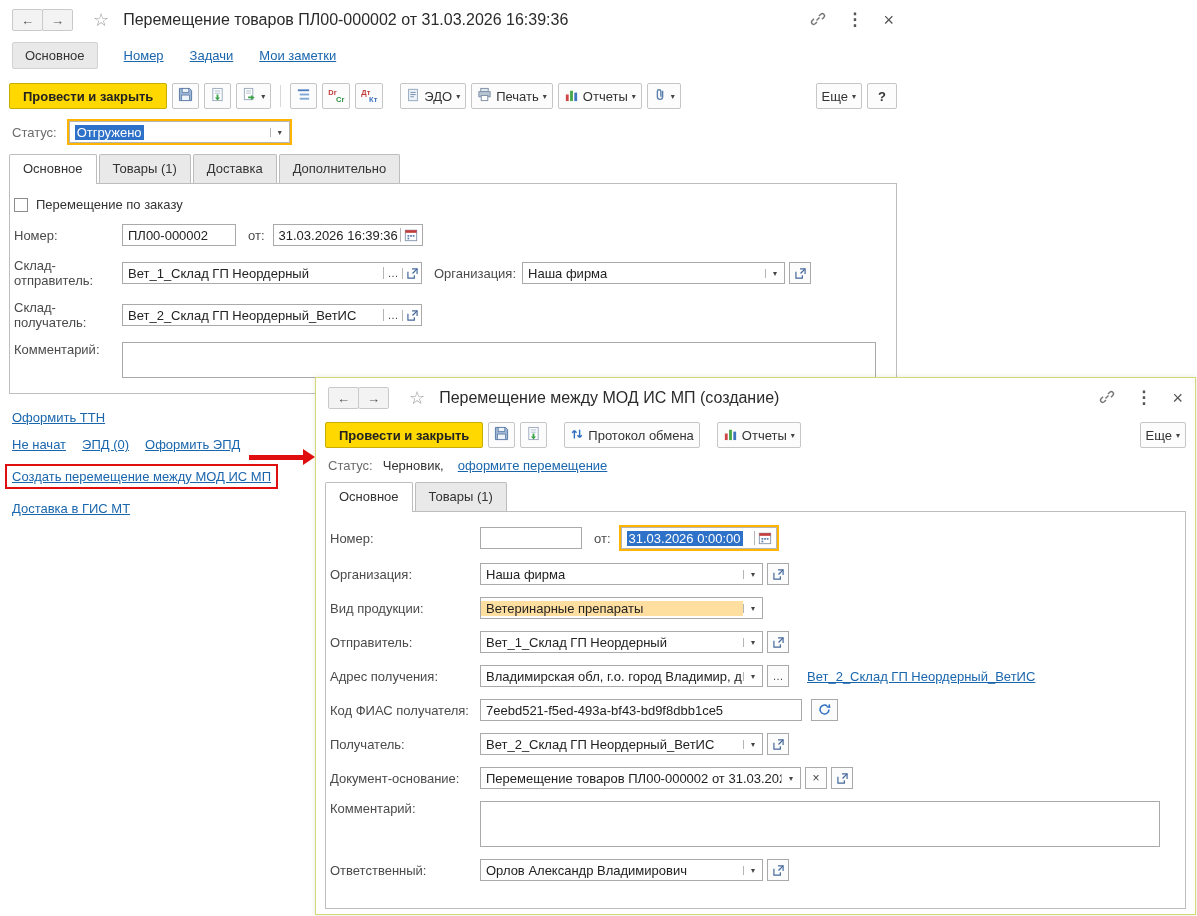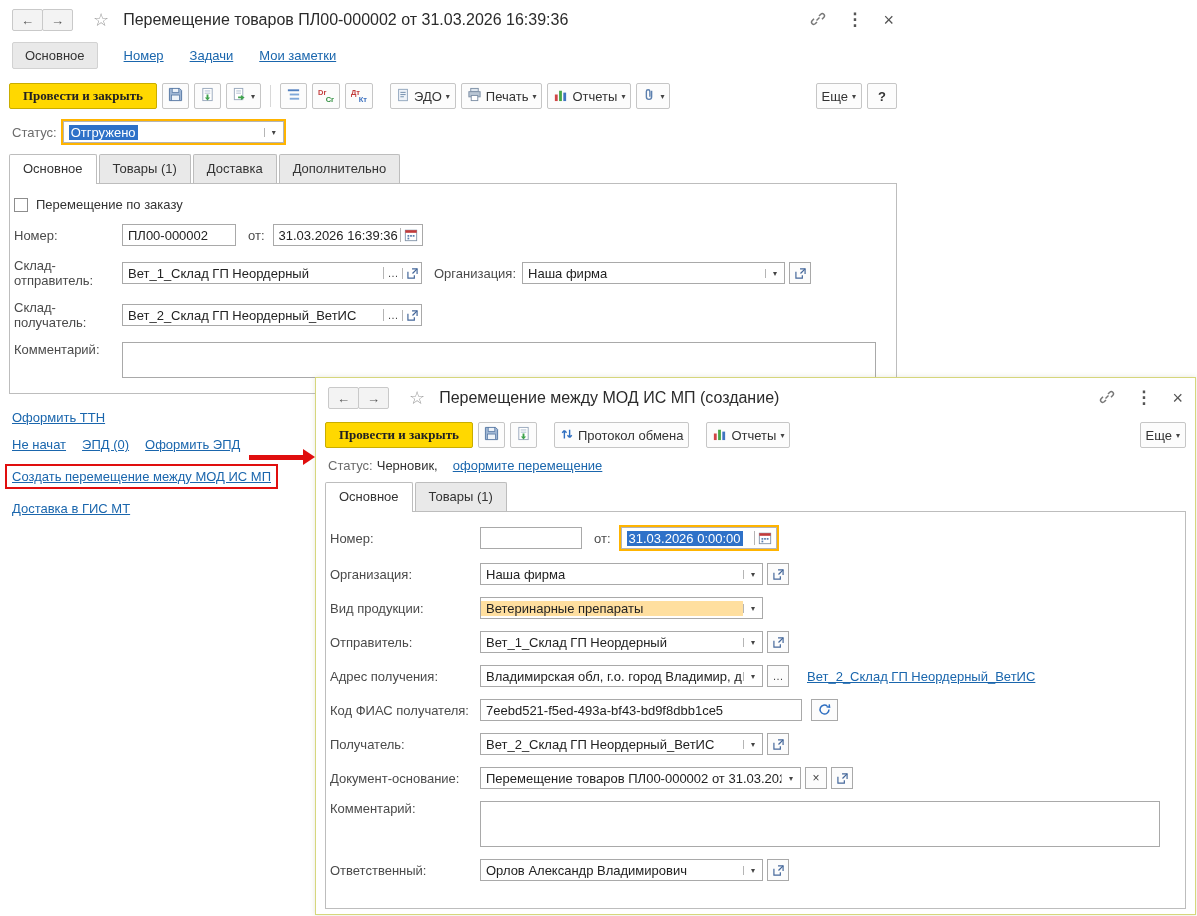--- a/index.html
+++ b/index.html
@@ -17,31 +17,31 @@
   .spacer{flex:1}
   .titleicon{background:none;border:none;color:#555;font-size:16px;margin-left:20px;cursor:pointer;line-height:16px}
   .kebab{font-size:17px;font-weight:700}
   .closex{font-size:18px}
 
   .navtabs{display:flex;align-items:center;gap:26px;padding:2px 12px 10px}
   .navtab-active{background:#e9e9e9;border:1px solid #d2d2d2;padding:5px 12px;border-radius:2px;color:#333;cursor:pointer}
   a.link, .navlink{color:var(--link-blue,#1a66ad);text-decoration:underline;cursor:pointer;white-space:nowrap}
 
   .toolbar{display:flex;align-items:center;gap:5px;padding:4px 9px 9px}
-  .btn-yellow{background:var(--btn-yellow,#ffd800);border:1px solid var(--btn-yellow-border,#c9ad00);border-radius:2px;height:26px;padding:1px 13px;font-weight:700;font-size:13px;font-family:Liberation Serif, serif;cursor:pointer;color:#222}
+  .btn-yellow{background:var(--btn-yellow,#ffd800);border:1px solid var(--btn-yellow-border,#c9ad00);border-radius:2px;height:26px;padding:1px 13px;font-weight:700;font-size:13px;font-family:Liberation Sans, sans-serif;cursor:pointer;color:#222}
   .tbtn{display:inline-flex;align-items:center;justify-content:center;gap:4px;height:26px;min-width:26px;background:#fcfcfc;border:1px solid #c6c6c6;border-radius:2px;padding:0 5px;font-size:13px;font-family:inherit;color:#333;cursor:pointer;white-space:nowrap}
   .caret{font-size:8px;color:#444}
   .tsep{width:1px;height:22px;background:#d8d8d8;margin:0 4px}
   .gapL{margin-left:12px}
   .qmark{font-weight:700;width:30px}
   .acct{display:flex;flex-direction:column;line-height:7.5px;font-size:7.5px;font-weight:700;font-style:normal;width:16px}
   .acct .t{align-self:flex-start}.acct .b{align-self:flex-end}
   .red{color:#c23b3b}.grn{color:#2f8f3f}.blu{color:#3a6fbf}
 
-  .statusrow{display:flex;align-items:center;gap:4px;padding:1px 12px 9px}
+  .statusrow{display:flex;align-items:center;gap:10px;padding:1px 12px 9px}
   .fieldlabel{color:#6b6b6b}
   .focuswrap{display:inline-flex;border:2px solid var(--focus-orange,#ffb400)}
   .focuswrap .ibox{border-color:#b5b5b5}
 
   .ibox{display:inline-flex;align-items:center;border:1px solid #a9a9a9;height:22px;background:#fff}
   .itext{display:flex;align-items:center;padding:0 5px;white-space:nowrap;overflow:hidden;color:#222}
   .ibtn{width:19px;border-left:1px solid #b5b5b5;display:flex;align-items:center;justify-content:center;background:#fff;cursor:pointer;font-size:8px;color:#444}
   .ibtn.cal{width:22px}
   .sq{width:22px;height:22px;border:1px solid #a9a9a9;background:#fcfcfc;display:inline-flex;align-items:center;justify-content:center;margin-left:4px;cursor:pointer;font-size:11px;color:#444}
   .sq.wide{width:27px}
@@ -73,21 +73,21 @@
   .win1{position:absolute;left:0;top:0;width:906px;background:#fff}
   .linkscol{padding:16px 12px 0}
   .linkrow{margin-bottom:12px;display:flex;gap:16px;align-items:center}
   .redbox{display:inline-block;border:2px solid var(--annotation-red,#e00e0e);padding:3px 5px;margin-left:-7px}
   .red-arrow{position:absolute;left:249px;top:455px;width:54px;height:5px;background:var(--annotation-red,#e00e0e);z-index:6}
   .red-arrow::after{content:"";position:absolute;right:-12px;top:-6px;width:0;height:0;border-left:12px solid var(--annotation-red,#e00e0e);border-top:8px solid transparent;border-bottom:8px solid transparent}
 
   
   .win2{position:absolute;left:315px;top:377px;width:881px;height:538px;background:#fff;border:1px solid var(--dialog-border,#d6d67c);z-index:4;box-shadow:0 0 5px rgba(130,130,60,.2)}
   .win2 .formarea{min-height:398px}
-  .statuslink{margin-left:11px}
+  .statuslink{margin-left:4px}
   .addrlink{margin-left:18px}
 </style>
 </head>
 <body>
 
 <div class="canvas">
 
   <section class="win1">
 
     <header class="titlebar">

